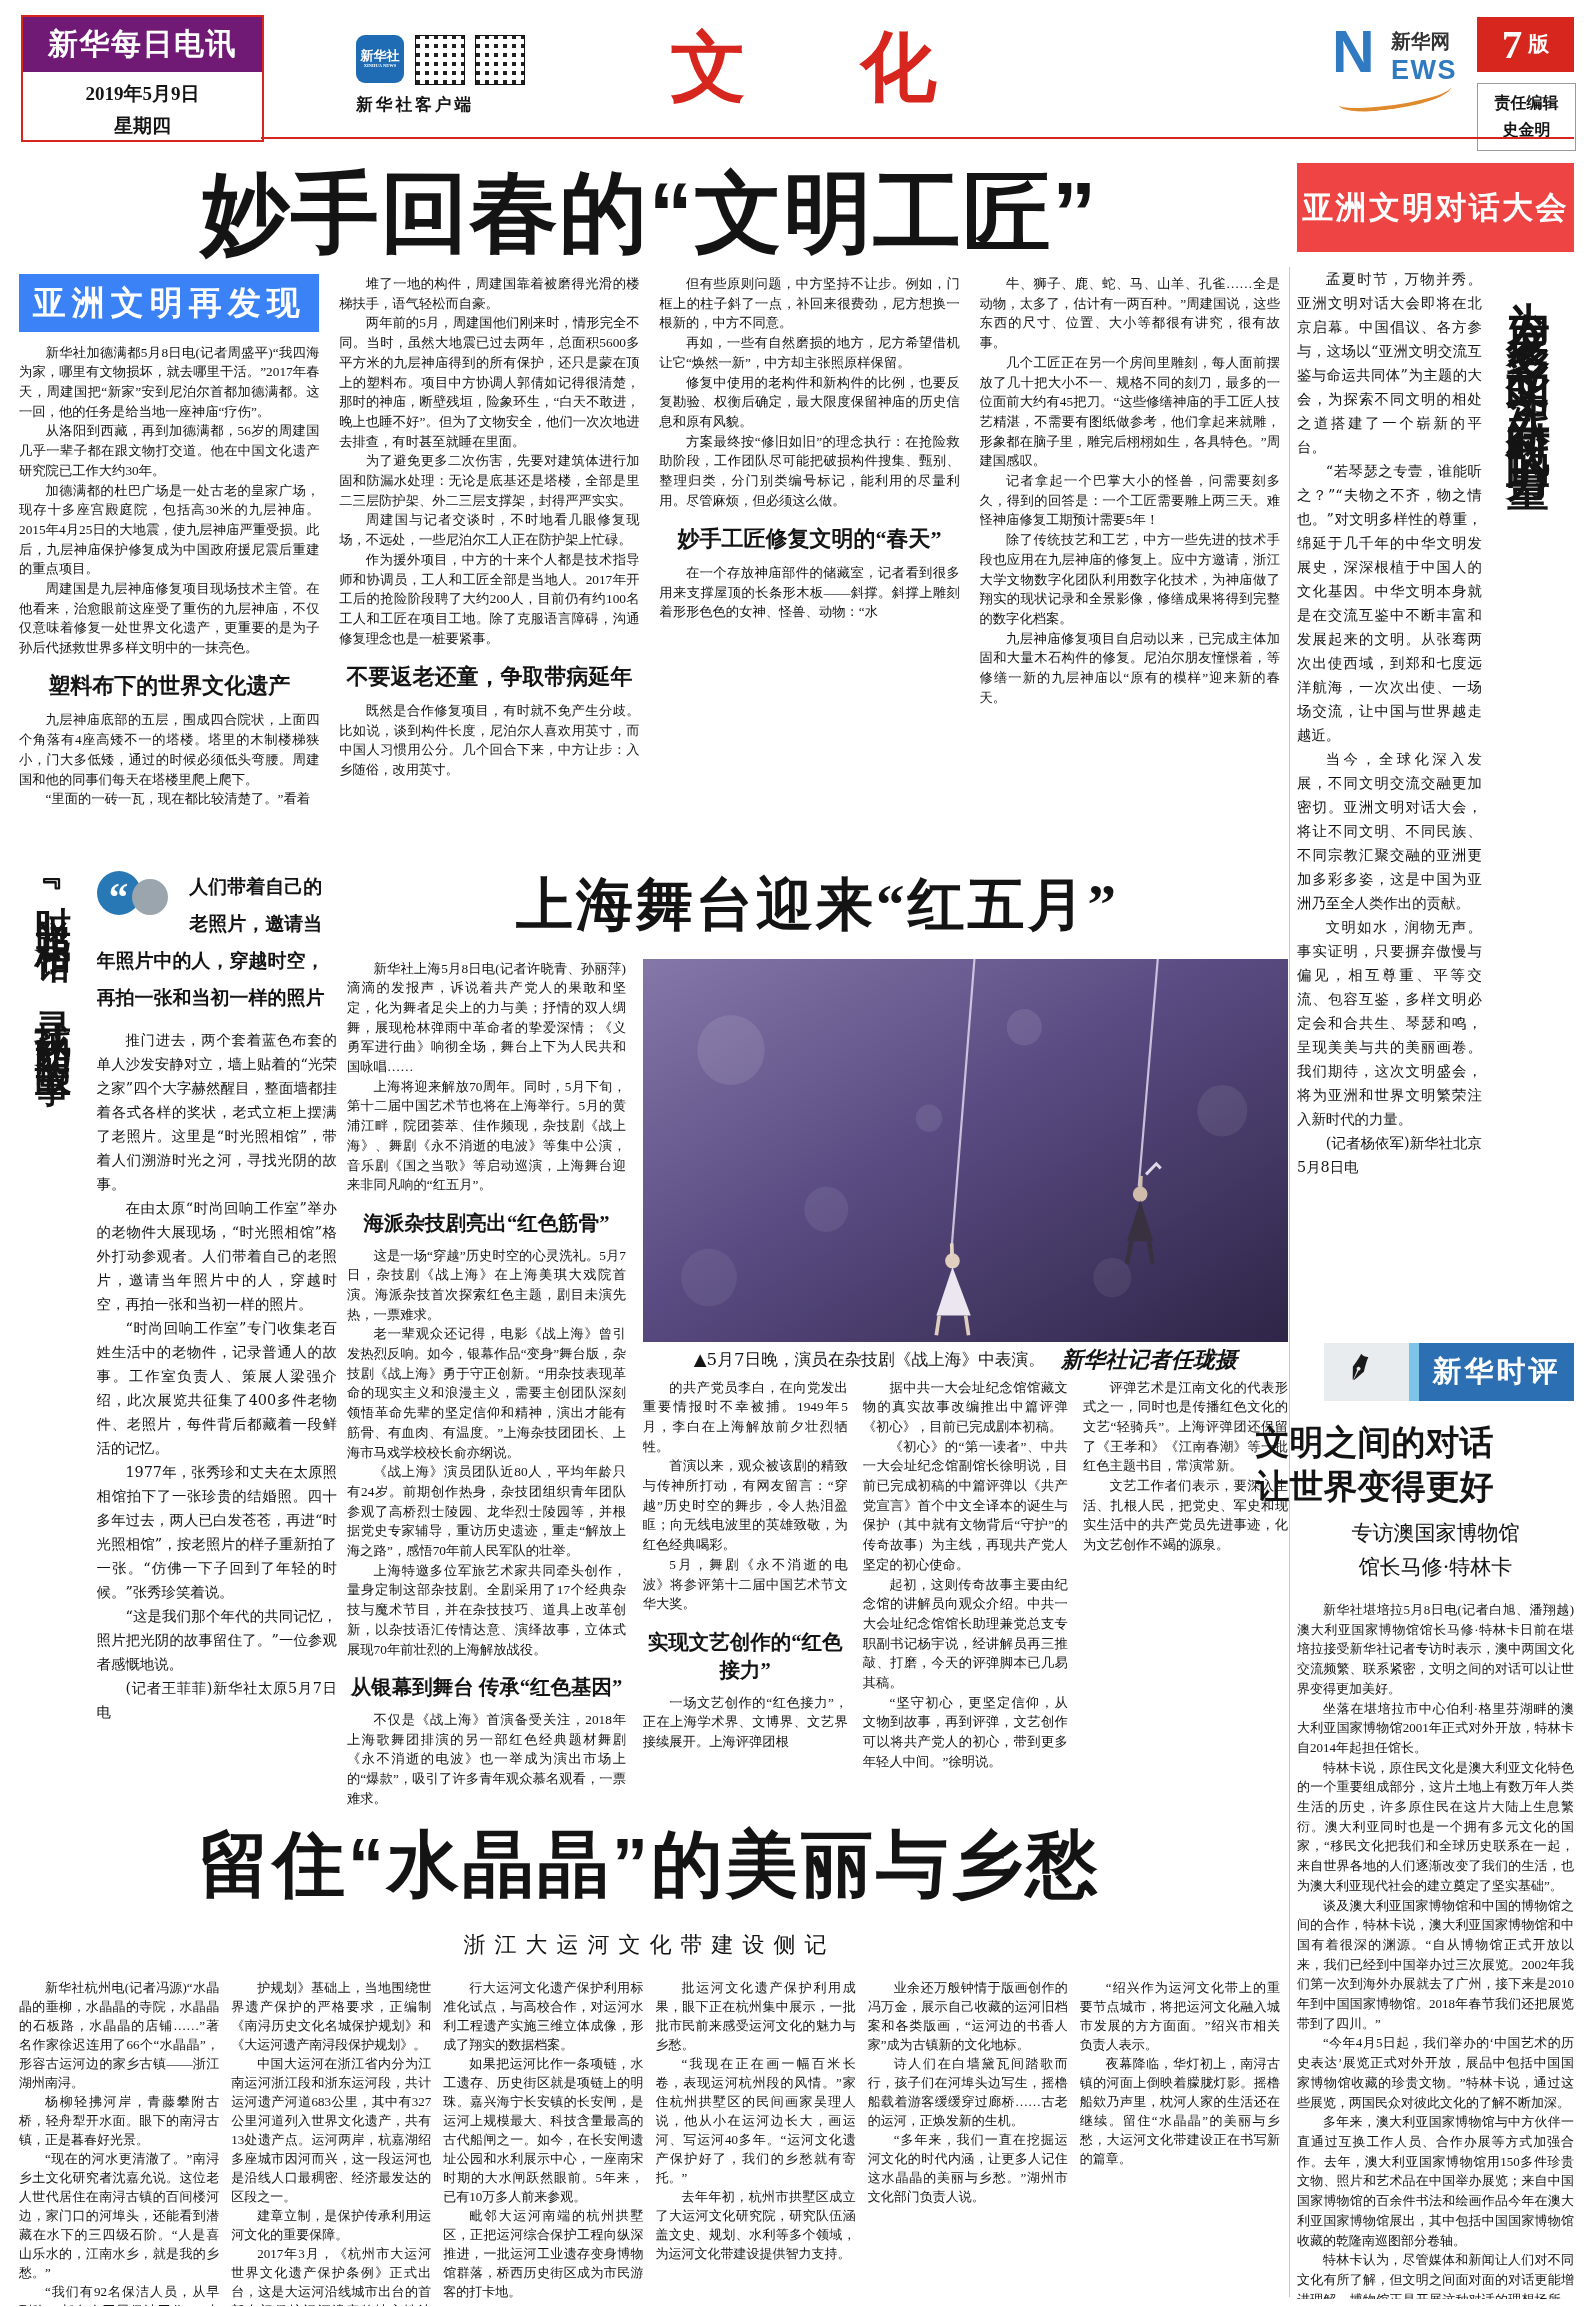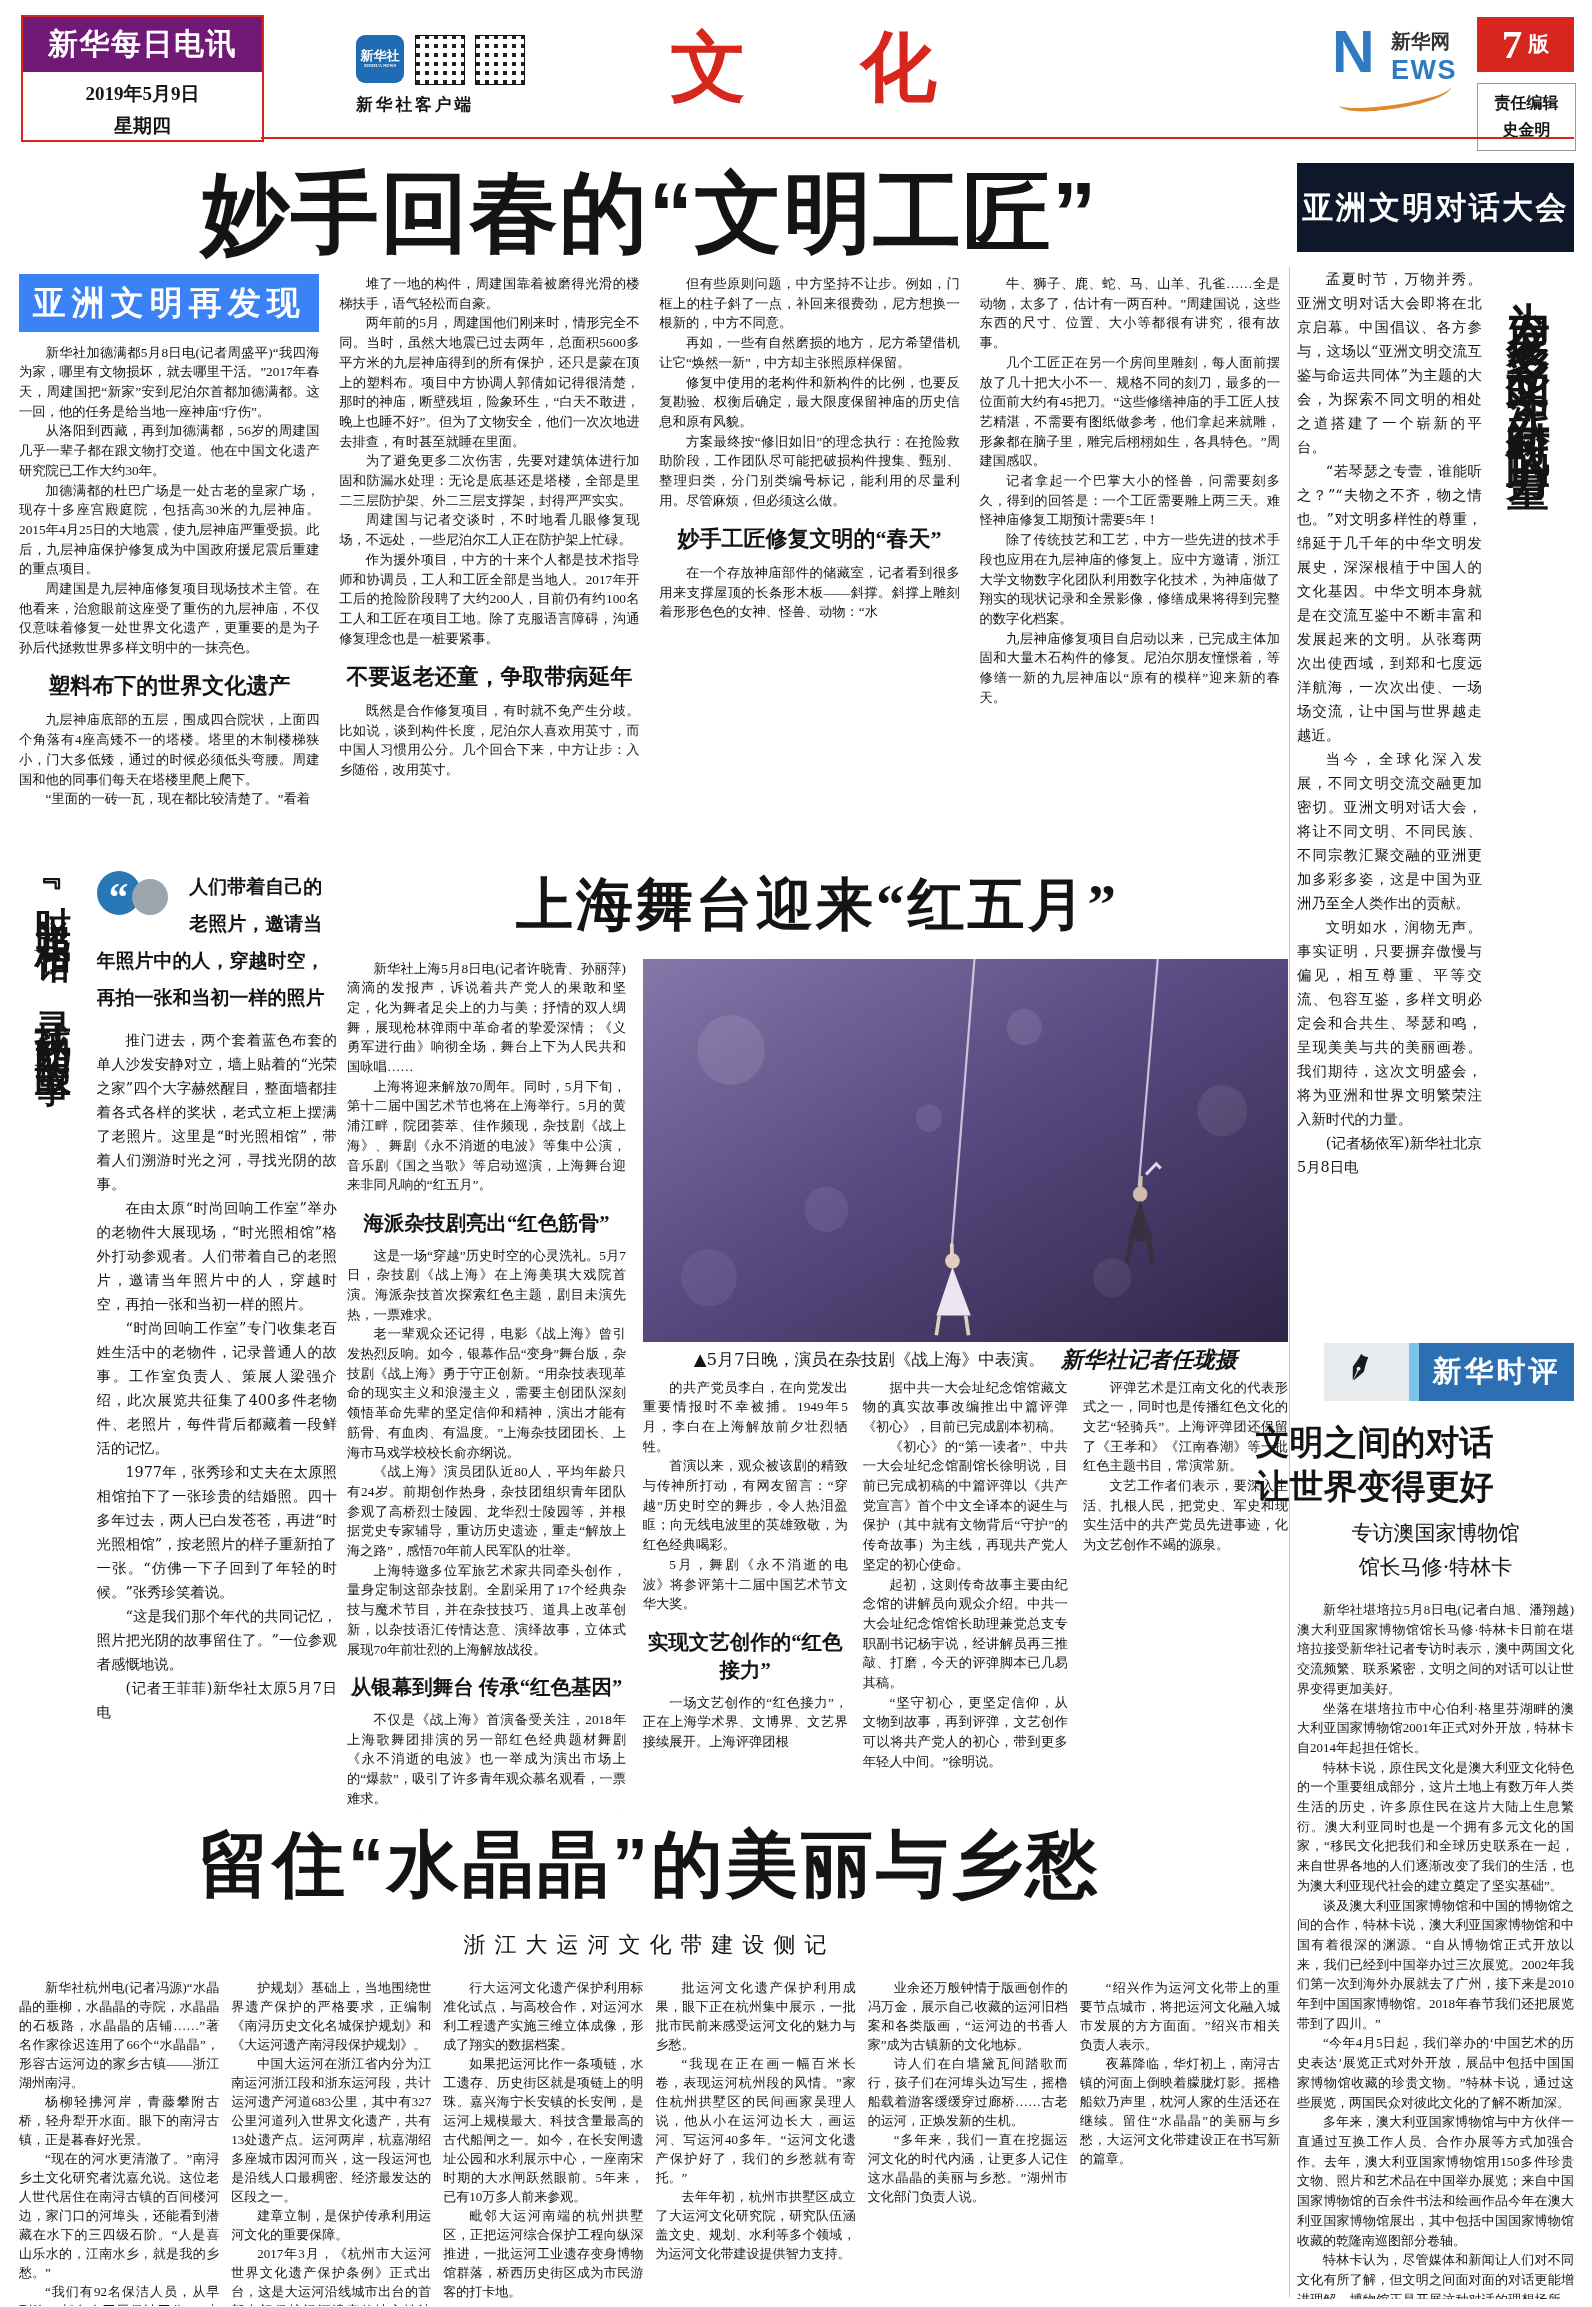--- a/index.html
+++ b/index.html
@@ -43,21 +43,21 @@
                  justify-content:center;font-size:88px;font-weight:900;font-family:"Liberation Sans",sans-serif;
                  letter-spacing:1.5px;white-space:nowrap;}
   .lead-cols{position:absolute;left:19px;top:274px;width:1261px;height:583px;display:flex;gap:19.7px;overflow:hidden;}
   .col{flex:1;overflow:hidden;}
   .kicker{height:58px;background:#3b82f6;color:#fff;display:flex;align-items:center;justify-content:center;
           font-size:33px;font-weight:900;letter-spacing:6px;font-family:"Liberation Sans",sans-serif;margin-bottom:10.6px;}
   .para{margin:0;text-indent:2em;text-align:justify;font-size:13.3px;line-height:19.7px;}
   .subhead{font-size:22px;font-weight:900;text-align:center;margin:13.6px 0 9px;font-family:Liberation Serif, serif;}
   
   .side-divider{position:absolute;left:1289px;top:267px;width:0.8px;height:2030px;background:#c9c9c9;}
-  .asia-box{position:absolute;left:1297px;top:163px;width:277px;height:89px;background:#0f172a;color:#fff;
+  .asia-box{position:absolute;left:1297px;top:163px;width:277px;height:89px;background:#ef4444;color:#fff;
             display:flex;align-items:center;justify-content:center;font-size:31px;font-weight:900;letter-spacing:2.3px;
             font-family:"Liberation Sans",sans-serif;}
   .asia-article{position:absolute;left:1297px;top:267px;width:277px;height:1059px;overflow:hidden;}
   .asia-title-float{float:right;width:92px;height:883px;display:flex;justify-content:center;}
   .asia-title{writing-mode:vertical-rl;font-size:44px;font-weight:900;letter-spacing:12px;
               font-family:"Liberation Serif",serif;}
   .kai .para{font-family:"DejaVu Serif",serif;font-size:14.4px;line-height:24px;}
   .review-badge{position:absolute;left:1324px;top:1343px;width:250px;height:58px;display:flex;overflow:hidden;}
   .badge-left{width:85px;background:#e8ecee;position:relative;border-right:10.6px solid #7cc4ea;}
   .pen-icon{position:absolute;left:18px;top:1.5px;font-size:39px;transform:rotate(115deg);color:#1a1a1a;}

